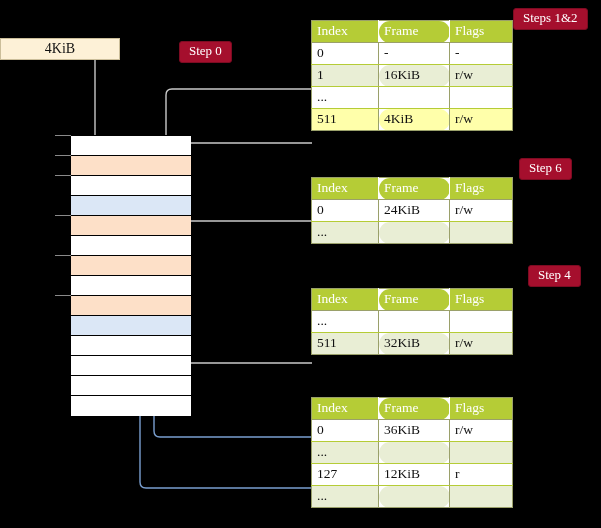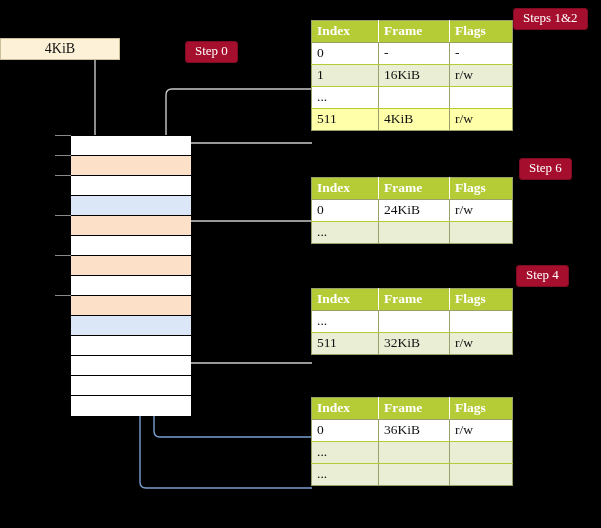--- a/index.html
+++ b/index.html
@@ -53,42 +53,42 @@
   .ptable{
     border-collapse:collapse;
     border:1px solid #9aa06a;
     background:#fff;
     font-size:13.5px;
     color:#111;
     table-layout:fixed;
   }
   .ptable th{
     background:#b5cc36;color:#ffffff;
-    font-weight:bold;
+    font-weight:normal;
     text-align:left;
     padding:2px 5px 3px 5px;
     border-right:1px solid #ffffff;
     border-bottom:1px solid #9aa06a;
     font-size:13.5px;
   }
   .ptable th:last-child{border-right:none;}
   .ptable td{
     padding:2px 5px 3px 5px;
     border-right:1px solid #9aa06a;
     border-bottom:1px solid #b5cc36;
     height:19px;box-sizing:border-box;
     overflow:hidden;white-space:nowrap;
   }
   .ptable td:last-child{border-right:none;}
   .ptable tr.odd  td{background:#ffffff;}
   .ptable tr.even td{background:#e9eed5;}
   .ptable tr.hl   td{background:#ffffaa;}
   .ptable tr:last-child td{border-bottom:none;font-family:Liberation Serif, serif;}
   .col-i{width:56px;}
-  .col-f{width:60px;}
+  .col-f{width:60px;border-radius:11px;}
   .col-g{width:52px;}
 
   
   #wires{position:absolute;left:0;top:0;width:601px;height:528px;
          pointer-events:none;}
 </style>
 </head>
 <body>
 
 <svg id="wires" viewBox="0 0 601 528" xmlns="http://www.w3.org/2000/svg">
@@ -113,30 +113,30 @@
 
   <path d="M312,437 L160,437 q-6,0 -6,-6 L154,330" fill="none" stroke="#7a9fd0" stroke-width="1.4" marker-end="url(#ab)"></path>
 
   <path d="M312,488 L146,488 q-6,0 -6,-6 L140,213" fill="none" stroke="#7a9fd0" stroke-width="1.4" marker-end="url(#ab)"></path>
 </svg>
 
 <div class="abs" id="frame-box">
   <span>4KiB</span>
 </div>
 
-<div class="abs" style="left:185px;top:41px;">
+<div class="abs" style="left:179px;top:41px;">
   <span class="badge">Step 0</span>
 </div>
 <div class="abs" style="left:513px;top:8px;">
   <span class="badge">Steps 1&amp;2</span>
 </div>
 <div class="abs" style="left:519px;top:158px;">
   <span class="badge">Step 6</span>
 </div>
-<div class="abs" style="left:516px;top:265px;">
+<div class="abs" style="left:528px;top:265px;">
   <span class="badge">Step 4</span>
 </div>
 
 <div class="abs" id="memory">
     <div class="cell c-white" style="top: 0px;"></div>
     <div class="cell c-orange" style="top: 20px;"></div>
     <div class="cell c-white" style="top: 40px;"></div>
     <div class="cell c-blue" style="top: 60px;"></div>
     <div class="cell c-orange" style="top: 80px;"></div>
     <div class="cell c-white" style="top: 100px;"></div>
@@ -242,20 +242,25 @@
         <tr class="odd">
           <td class="col-i">0</td>
           <td class="col-f">36KiB</td>
           <td class="col-g">r/w</td>
         </tr>
         <tr class="even">
           <td class="col-i">...</td>
           <td class="col-f"></td>
           <td class="col-g"></td>
         </tr>
+        <tr class="odd">
+          <td class="col-i">127</td>
+          <td class="col-f">12KiB</td>
+          <td class="col-g">r</td>
+        </tr>
         <tr class="even">
           <td class="col-i">...</td>
           <td class="col-f"></td>
           <td class="col-g"></td>
         </tr>
       </tbody>
     </table>
 </div>
 
 <div class="tick" style="top: 135px;"></div>

